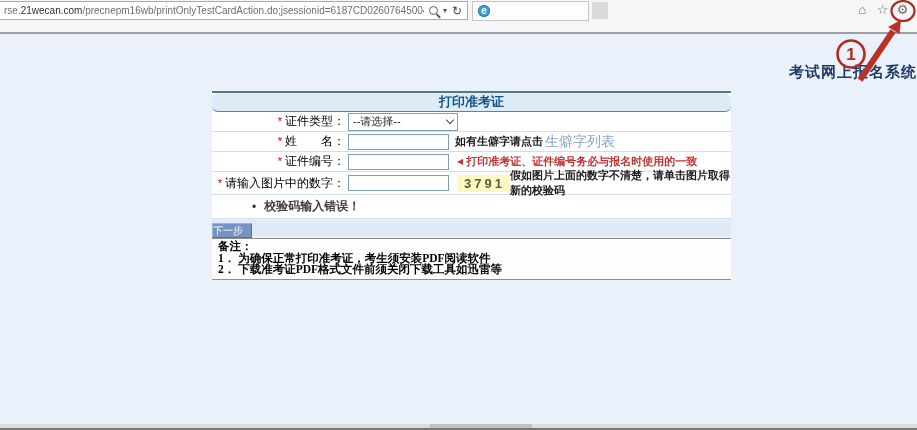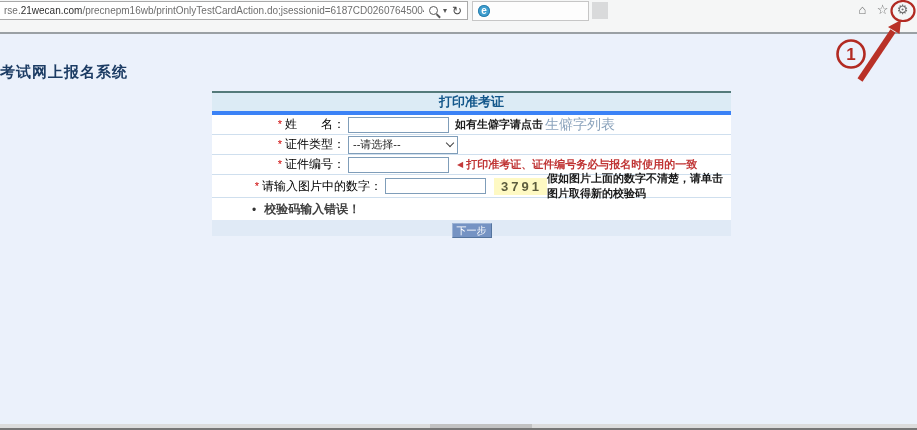--- a/index.html
+++ b/index.html
@@ -20,43 +20,43 @@
   .favicon{width:12px;height:12px;border-radius:50%;background:#3f9fd0;color:#fff;font-size:10px;font-weight:bold;line-height:12px;text-align:center;box-shadow:inset 0 0 0 1px #2c7fae;}
   .newtab{position:absolute;left:592px;top:2px;width:16px;height:17px;background:#d9dadb;}
   .win-icons{position:absolute;right:7px;top:2px;display:flex;gap:5px;}
   .win-icons span{font-size:13px;color:#6f6f6f;width:15px;text-align:center;cursor:pointer;}
 
   
   .annotation{position:absolute;left:0;top:0;width:917px;height:110px;z-index:9;pointer-events:none;}
 
   
   .page{position:absolute;left:0;top:36px;width:917px;height:389px;background:#ebf1fb;}
-  .page-title{position:absolute;left:0;top:27px;width:917px;text-align:left;font-size:15px;font-weight:bold;color:#1c3c64;letter-spacing:1px;}
+  .page-title{position:absolute;left:0;top:27px;width:917px;text-align:right;font-size:15px;font-weight:bold;color:#1c3c64;letter-spacing:1px;}
 
   .form-table{position:absolute;left:212px;top:55px;width:519px;background:#fff;border-top:2px solid #547a7a;box-sizing:border-box;}
-  .form-header{height:18px;line-height:18px;background:#dcebf5;border-bottom:4px solid #3b82f6;text-align:center;font-size:13px;font-weight:bold;color:#12568a;}
+  .form-header{height:18px;line-height:18px;background:#dcebf5;border-bottom:1px solid #3b82f6;text-align:center;font-size:13px;font-weight:bold;color:#12568a;border-radius:6px;}
   .frow{display:flex;align-items:center;border-bottom:1px solid #cfdfee;height:19px;background:#fff;}
-  .frow.tall{height:22px;padding-left:37px;}
+  .frow.tall{height:22px;}
   .flabel{width:133px;text-align:right;font-size:12px;color:#000;white-space:nowrap;flex:none;}
   .req{color:#cc0000;margin-right:3px;font-size:11px;}
   .tinput{margin-left:3px;width:95px;height:14px;border:1px solid #7f9db9;font-size:11px;padding:0 2px;background:#fff;}
   .selectbox{margin-left:3px;width:100px;height:16px;border:1px solid #7f9db9;background:#fff;display:flex;align-items:center;justify-content:space-between;padding:0 4px;box-sizing:content-box;cursor:pointer;}
   .selectbox .sel-val{font-size:11px;color:#222;}
   .chev{width:5px;height:5px;border-right:1.5px solid #444;border-bottom:1.5px solid #444;transform:rotate(45deg);margin-top:-3px;}
   .hint-plain{margin-left:6px;font-size:11px;color:#1a1a1a;font-weight:bold;}
   .rare-link{margin-left:2px;font-size:14px;color:#8ba3bc;cursor:pointer;}
   .red-marker{margin-left:8px;font-size:8px;color:#c43a3a;}
   .red-note{margin-left:3px;font-size:11px;font-weight:bold;color:#c03535;}
   .captcha{margin-left:8px;background:#fef9c3;color:#5c5c3e;font-weight:bold;font-size:13px;letter-spacing:3px;padding:1px 5px 1px 7px;cursor:pointer;}
   .captcha-hint{margin-left:0;font-size:11px;color:#1a1a1a;font-weight:bold;}
   .frow.errrow{height:23px;}
   .err-bullet{margin-left:40px;font-size:12px;color:#333;}
   .err-text{margin-left:8px;font-size:12px;font-weight:bold;color:#404040;}
 
-  .button-bar{position:absolute;left:212px;top:184px;width:519px;height:16px;background:#e0eaf6;text-align:center;}
+  .button-bar{position:absolute;left:212px;top:184px;width:519px;height:16px;background:#e0eaf6;text-align:left;}
   .next-btn{display:inline-block;margin-top:1px;width:38px;height:13px;line-height:13px;font-size:10px;color:#fff;background:#7593c3;border:1px solid;border-color:#9db4d6 #54749e #54749e #9db4d6;cursor:pointer;}
 
   .notes{position:absolute;left:212px;top:202px;width:519px;background:#fdfdfd;border-top:1px solid #8f8f8f;border-bottom:1px solid #8f8f8f;box-sizing:border-box;padding:2px 4px 3px 6px;font-family:"Liberation Serif","DejaVu Serif",serif;font-weight:bold;font-size:11.5px;line-height:11.5px;color:#000;}
   .notes div{white-space:nowrap;}
 
   .bottom-bar{position:absolute;left:0;top:424px;width:917px;height:6px;background:#dcdcdc;border-bottom:2px solid #767676;box-sizing:border-box;}
   .scroll-thumb{position:absolute;left:430px;top:0;width:102px;height:4px;background:#c2c2c2;}
 </style>
 </head>
 <body>
@@ -91,32 +91,32 @@
     <polygon points="901,20 899.5,34 888,27" fill="#b93127"></polygon>
   </svg>
 
   <div class="page">
     <div class="page-title">考试网上报名系统</div>
 
     <div class="form-table">
       <div class="form-header">打印准考证</div>
 
       <div class="frow">
-        <div class="flabel"><span class="req">*</span><span>姓　　名：</span></div>
-        <input class="tinput" type="text" style="">
-        <span class="hint-plain">如有生僻字请点击</span>
-        <span class="rare-link">生僻字列表</span>
-      </div>
-
-      <div class="frow">
         <div class="flabel"><span class="req">*</span><span>证件类型：</span></div>
         <div class="selectbox">
           <span class="sel-val">--请选择--</span>
           <span class="chev"></span>
         </div>
+      </div>
+
+      <div class="frow">
+        <div class="flabel"><span class="req">*</span><span>姓　　名：</span></div>
+        <input class="tinput" type="text" style="">
+        <span class="hint-plain">如有生僻字请点击</span>
+        <span class="rare-link">生僻字列表</span>
       </div>
 
       <div class="frow">
         <div class="flabel"><span class="req">*</span><span>证件编号：</span></div>
         <input class="tinput" type="text" style="">
         <span class="red-marker">◀</span>
         <span class="red-note">打印准考证、证件编号务必与报名时使用的一致</span>
       </div>
 
       <div class="frow tall">
@@ -129,19 +129,24 @@
       <div class="frow errrow">
         <span class="err-bullet">•</span>
         <span class="err-text">校验码输入错误！</span>
       </div>
     </div>
 
     <div class="button-bar">
       <span class="next-btn">下一步</span>
     </div>
 
+    <div class="notes">
+      <div>备注：</div>
+      <div>1． 为确保正常打印准考证，考生须安装PDF阅读软件</div>
+      <div>2． 下载准考证PDF格式文件前须关闭下载工具如迅雷等</div>
+    </div>
   </div>
 
   <div class="bottom-bar">
     <div class="scroll-thumb"></div>
   </div>
 
 </div>
 
 </body></html>

